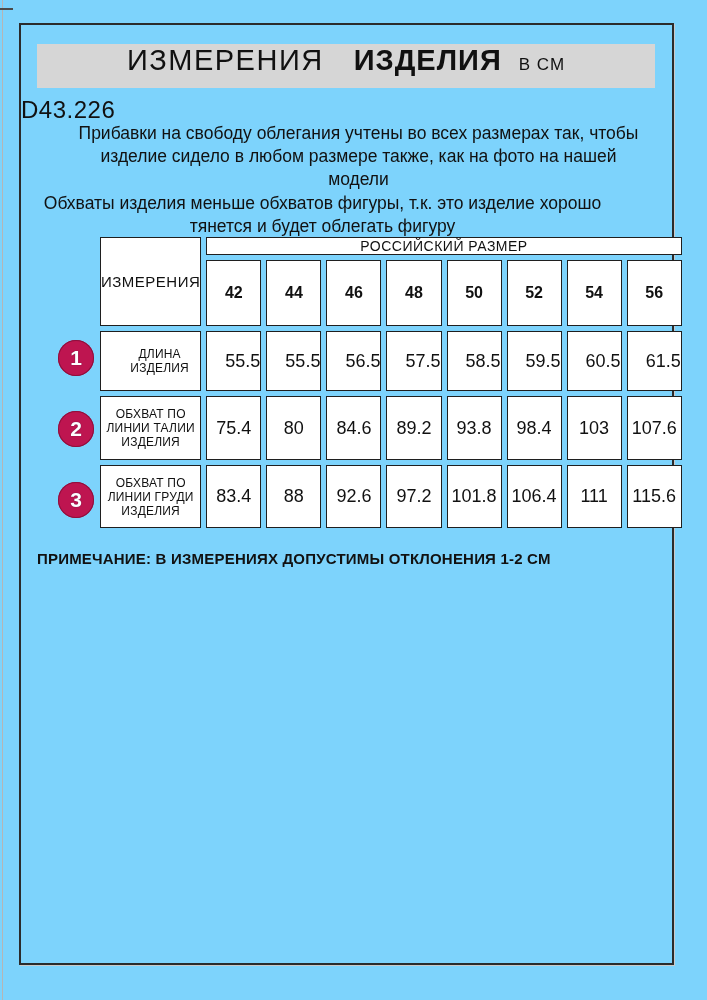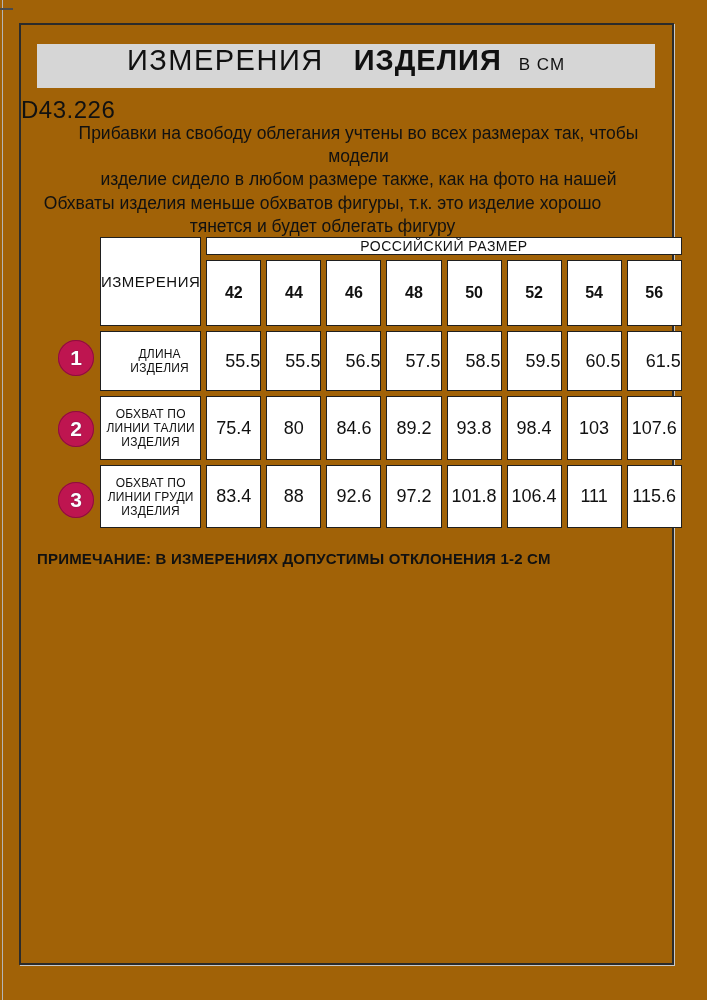--- a/index.html
+++ b/index.html
@@ -1,17 +1,17 @@
 <!DOCTYPE html>
 <html style="--badge-color: #be1550; --banner-bg: #d6d6d6;"><head>
 <meta charset="utf-8">
 <style>
   html,body { margin:0; padding:0; background:#ffffff; }
   .page {
-    position:relative; width:707px; height:1000px; background:#a16207;
+    position:relative; width:707px; height:1000px; background:#7dd3fc;
     font-family:"Liberation Sans","DejaVu Sans",sans-serif; color:#111;
     overflow:hidden;
   }
   .scan-edge-line { position:absolute; left:2px; top:0; width:1px; height:1000px; background:#b5b5b5; }
   .scan-corner-mark { position:absolute; left:0; top:8px; width:13px; height:2px; background:#4a4a4a; }
 
   .frame {
     position:absolute; left:19px; top:23px; width:655px; height:942px;
     border:2px solid #2b2b2b; box-sizing:border-box;
     box-shadow:1px 1px 0 #c9c9c9;
@@ -79,22 +79,22 @@
     <div class="banner">
       <span class="t1">ИЗМЕРЕНИЯ</span>
       <span class="t2">ИЗДЕЛИЯ</span>
       <span class="t3">В СМ</span>
     </div>
 
     <div class="model-code">D43.226</div>
 
     <div class="para para-fit">
       <div>Прибавки на свободу облегания учтены во всех размерах так, чтобы</div>
+      <div>изделие сидело в любом размере также, как на фото на нашей</div>
       <div>модели</div>
-      <div>изделие сидело в любом размере также, как на фото на нашей</div>
     </div>
 
     <div class="para para-stretch">
       <div>Обхваты изделия меньше обхватов фигуры, т.к. это изделие хорошо</div>
       <div>тянется и будет облегать фигуру</div>
     </div>
 
     <table class="size-table">
       <colgroup>
         <col style="width:97px">

